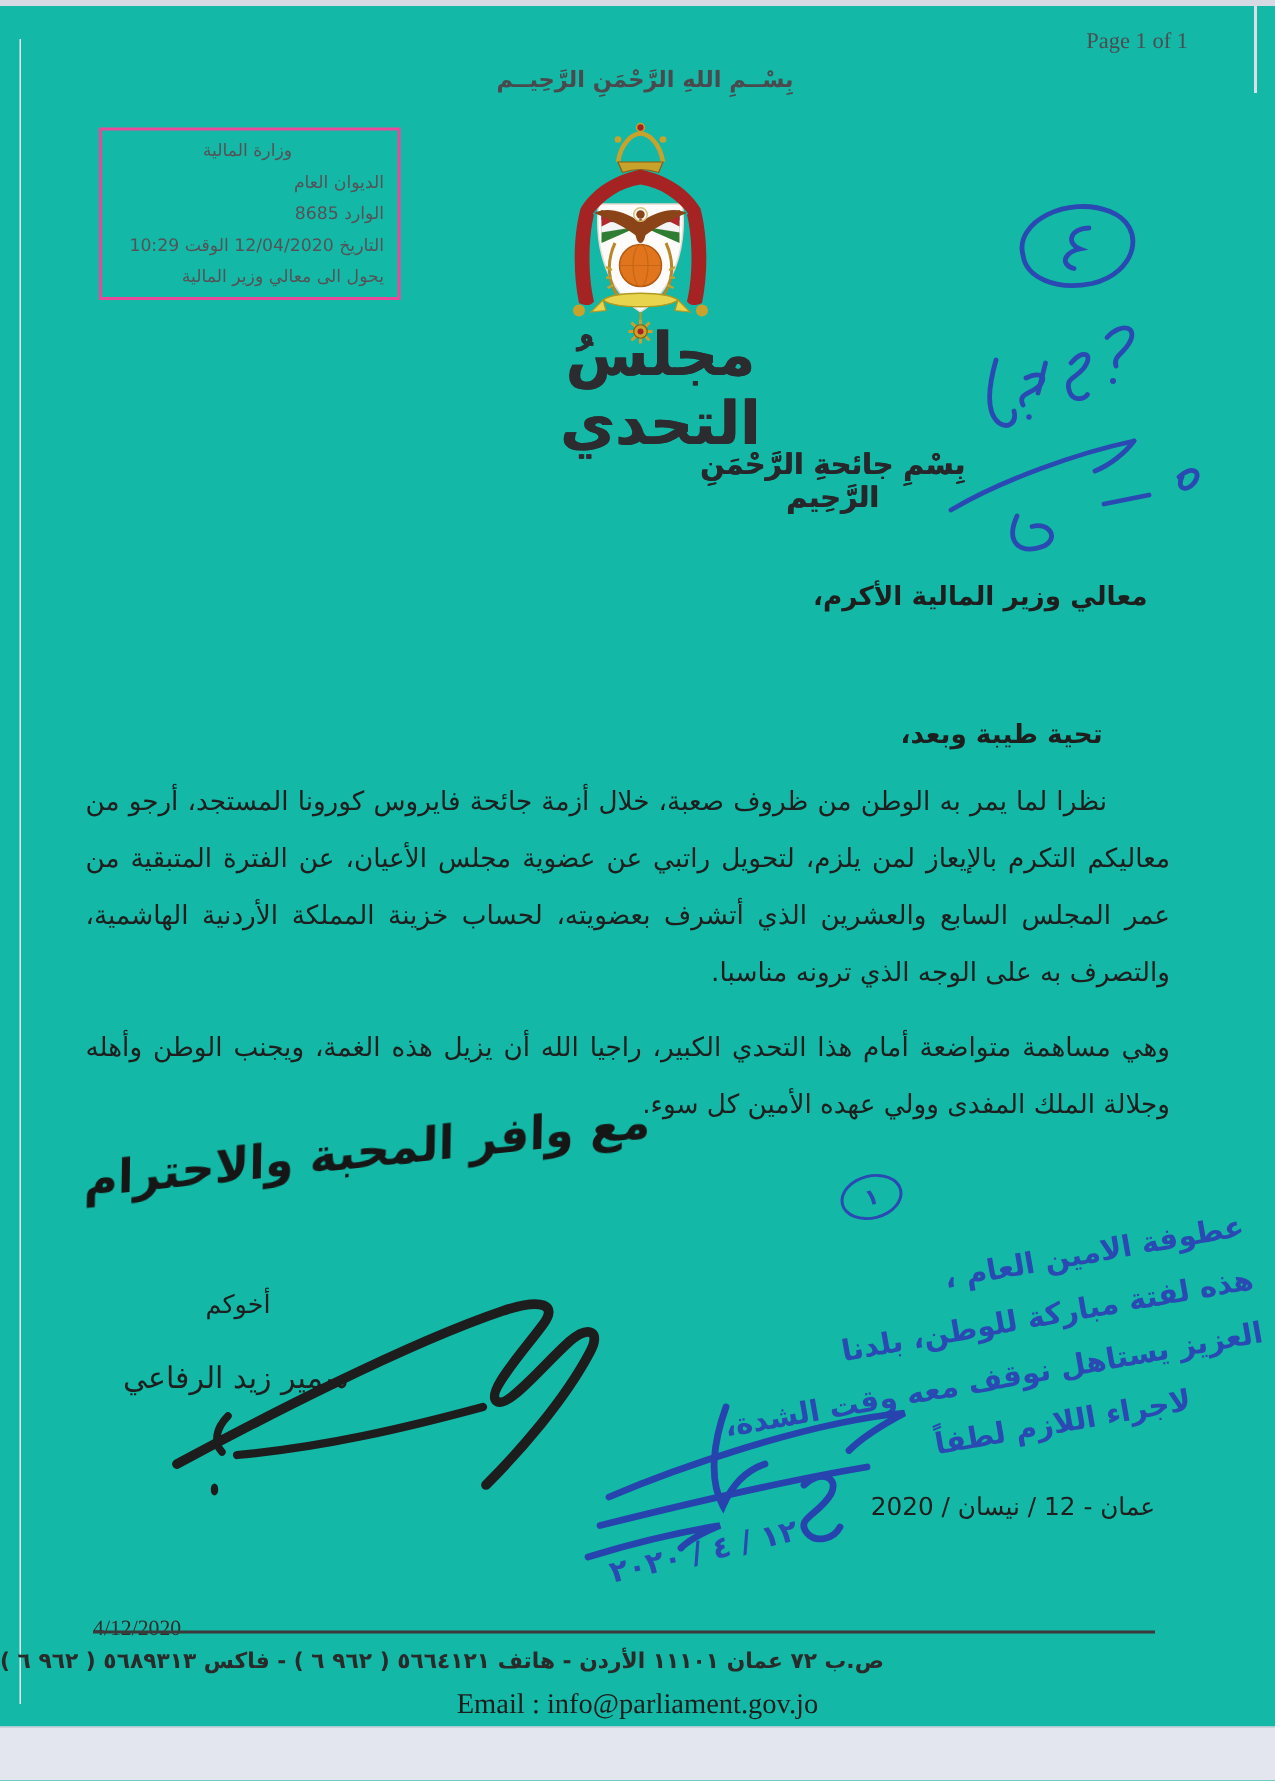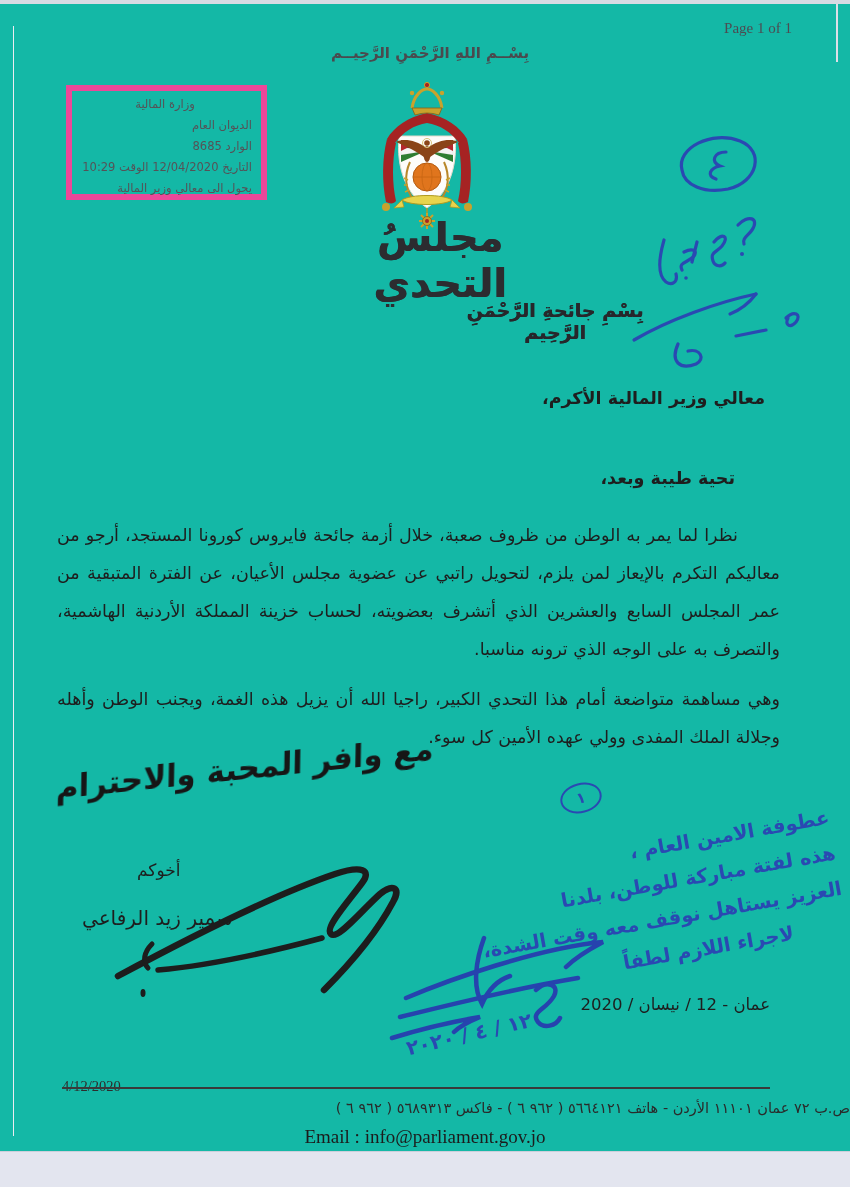--- a/index.html
+++ b/index.html
@@ -10,35 +10,35 @@
   }
   .edge-top { position:absolute; top:0; left:0; right:0; height:4px; background:#d8dae3; }
   .edge-left { position:absolute; left:13px; top:26px; height:1110px; width:1px; background:#ececf1; }
   .edge-right { position:absolute; right:12px; top:4px; height:58px; width:2px; background:#dddfe8; }
   .bottom-strip { position:absolute; left:0; right:0; top:1151px; height:36px; background:#e3e5ef; border-top:1px solid #cdcfdb; }
 
   .page-indicator { position:absolute; top:20px; right:58px; font-family:"Liberation Serif", serif; font-size:15px; color:#4c4c52; }
 
   .stamp-box {
     position:absolute; left:66px; top:85px; width:201px; height:115px;
-    border:6px solid #ec4899; direction:rtl; padding:3px 9px 3px 6px;
+    border:2px solid #ec4899; direction:rtl; padding:3px 9px 3px 6px;
     font-size:11.5px; line-height:21px; color:#555257; text-align:right;
   }
   .stamp-box .c { text-align:center; }
 
   .bismillah-top { position:absolute; top:44px; left:320px; width:220px; text-align:center;
     direction:rtl; font-size:15px; font-weight:bold; color:#4a4a4e; letter-spacing:0.5px; }
   .emblem { position:absolute; left:352px; top:80px; }
   .council-name { position:absolute; top:214px; left:310px; width:260px; text-align:center;
     direction:rtl; font-size:40px; font-weight:bold; color:#2c2c30; text-shadow:0.6px 0 0 #2c2c30; }
   .bismillah-small { position:absolute; top:299px; left:455px; width:200px; text-align:center;
     direction:rtl; font-size:19px; font-weight:bold; color:#27272b; text-shadow:0.4px 0 0 #27272b; }
 
   .recipient { position:absolute; top:388px; right:85px; direction:rtl; font-size:17.5px; font-weight:bold; }
-  .salutation { position:absolute; top:468px; right:115px; direction:rtl; font-size:17.5px; font-weight:bold; }
+  .salutation { position:absolute; top:480px; right:115px; direction:rtl; font-size:17.5px; font-weight:bold; }
   .para { position:absolute; right:70px; left:57px; direction:rtl; text-align:justify;
     font-size:17.5px; line-height:38px; color:#1e1e1e; }
   .para1 { top:516px; text-indent:42px; }
   .para2 { top:680px; }
 
   .closing-phrase { position:absolute; left:56px; top:770px; direction:rtl; white-space:nowrap;
     font-size:31px; font-weight:bold; color:#161616; transform:rotate(-6deg) skewX(-7deg);
     transform-origin:left center; filter:blur(0.2px); }
   .closing-word { position:absolute; left:137px; top:860px; direction:rtl; font-size:17px; }
   .sender-name { position:absolute; left:82px; top:906px; direction:rtl; font-size:20px; }
@@ -54,22 +54,22 @@
   .blue-note .l4 { margin-left:50px; margin-right:55px; }
   .hand-date { position:absolute; left:405px; top:1022px; direction:rtl;
     transform:rotate(-13deg); font-size:20px; font-weight:bold; color:#2a49b2; }
 
   .typed-date { position:absolute; right:80px; top:995px; direction:rtl; font-size:16.5px; color:#1e1e1e; }
 
   .url-row { position:absolute; left:62px; right:50px; top:1078px;
     font-family:"Liberation Serif", serif; font-size:14.5px; color:#2d2d2d;
     display:flex; justify-content:space-between; }
   .url-row::after { content:""; position:absolute; left:0; right:30px; top:9px; height:1.6px; background:#3a3a3a; }
-  .contact-line { position:absolute; left:0; right:0; top:1100px; text-align:right;
-    direction:rtl; font-size:14.5px; color:#2a2a2a; }
+  .contact-line { position:absolute; left:0; right:0; top:1100px; text-align:left;
+    direction:rtl; font-size:14.5px; color:#2a2a2a;font-weight:bold; }
   .email-line { position:absolute; left:0; right:0; top:1126px; text-align:center;
     font-family:"Liberation Serif", serif; font-size:19px; color:#1c1c1c; }
 </style>
 </head>
 <body>
 
 <div class="page">
   <div class="edge-top"></div>
   <div class="edge-left"></div>
   <div class="edge-right"></div>

